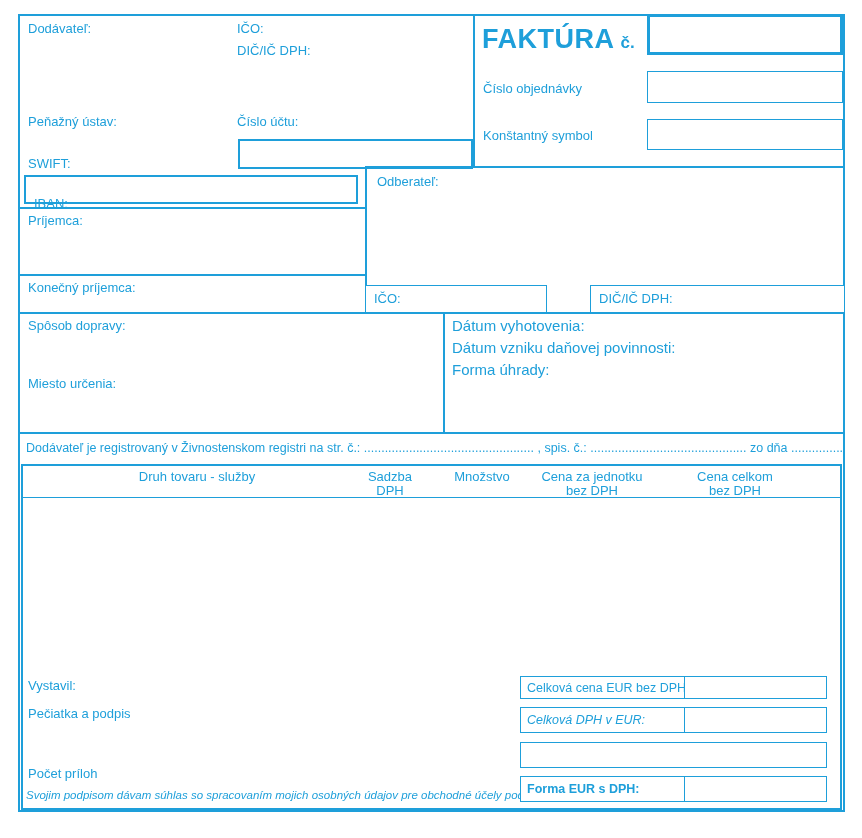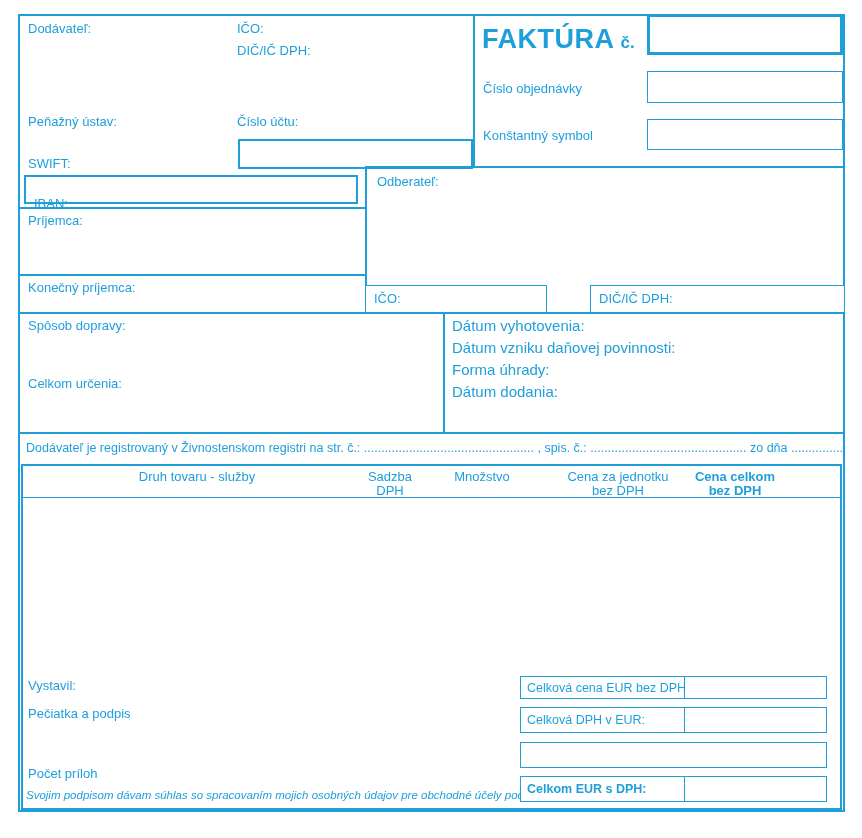--- a/index.html
+++ b/index.html
@@ -95,74 +95,73 @@
   </div>
   <div class="thinbox" style="left:365px; top:285px; width:182px; height:28px;">
     <span style="position:absolute; left:8px; top:5px; font-size:13px;">IČO:</span>
   </div>
   <div class="thinbox" style="left:590px; top:285px; width:255px; height:28px;">
     <span style="position:absolute; left:8px; top:5px; font-size:13px;">DIČ/IČ DPH:</span>
   </div>
 
   <div class="hline" style="left:18px; top:312px; width:827px;"></div>
   <div class="lbl" style="left:28px; top:318px;">Spôsob dopravy:</div>
-  <div class="lbl" style="left:28px; top:376px;">Celkom určenia:</div>
+  <div class="lbl" style="left:28px; top:376px;">Miesto určenia:</div>
   <div class="vline" style="left:443px; top:313px; height:119px;"></div>
   <div class="dates">
     <div>Dátum vyhotovenia:</div>
     <div>Dátum vzniku daňovej povinnosti:</div>
     <div>Forma úhrady:</div>
-    <div>Dátum dodania:</div>
   </div>
   <div class="hline" style="left:18px; top:432px; width:827px;"></div>
 
   <div class="reg-line">Dodávateľ je registrovaný v Živnostenskom registri na str. č.: ................................................. , spis. č.: ............................................. zo dňa ...............................................</div>
 
   <div class="table-box">
     <div class="thead-underline"></div>
     <div class="th" style="left:174px;">
       <div>Druh tovaru - služby</div>
       <div></div>
     </div>
     <div class="th" style="left:367px;">
       <div>Sadzba</div>
       <div>DPH</div>
     </div>
     <div class="th" style="left:459px;">
       <div>Množstvo</div>
       <div></div>
     </div>
-    <div class="th" style="left:569px;margin-left:26px;">
+    <div class="th" style="left:569px;">
       <div>Cena za jednotku</div>
       <div>bez DPH</div>
     </div>
-    <div class="th" style="left:712px;font-weight:bold;">
+    <div class="th" style="left:712px;">
       <div>Cena celkom</div>
       <div>bez DPH</div>
     </div>
     <div class="abs" style="left:0; top:33px; width:100%; height:170px;"></div>
   </div>
 
   <div class="lbl" style="left:28px; top:678px;">Vystavil:</div>
   <div class="lbl" style="left:28px; top:706px;">Pečiatka a podpis</div>
   <div class="lbl" style="left:28px; top:766px;text-align:right;">Počet príloh</div>
   <div class="gdpr">Svojim podpisom dávam súhlas so spracovaním mojich osobných údajov pre obchodné účely podľa GDPR.</div>
 
   <div class="totals-row" style="top:676px; height:23px;">
     <div class="totals-label">Celková cena EUR bez DPH:</div>
     <div class="totals-value"></div>
   </div>
-  <div class="totals-row" style="top:707px; height:26px;">
+  <div class="totals-row" style="top:707px; height:26px;font-style:italic;">
     <div class="totals-label">Celková DPH v EUR:</div>
     <div class="totals-value"></div>
   </div>
   <div class="totals-row" style="top:742px; height:26px;">
     <div class="totals-value"></div>
   </div>
   <div class="totals-row" style="top:776px; height:26px;">
-    <div class="totals-label bold">Celkom EUR s DPH:</div>
+    <div class="totals-label bold">Forma EUR s DPH:</div>
     <div class="totals-value"></div>
   </div>
 
   <div class="page-footer" style="left:18px;">J + K</div>
   <div class="page-footer" style="right:17px; text-align:right;">IGAZ 018</div>
 
 </div>
 
 </body></html>

